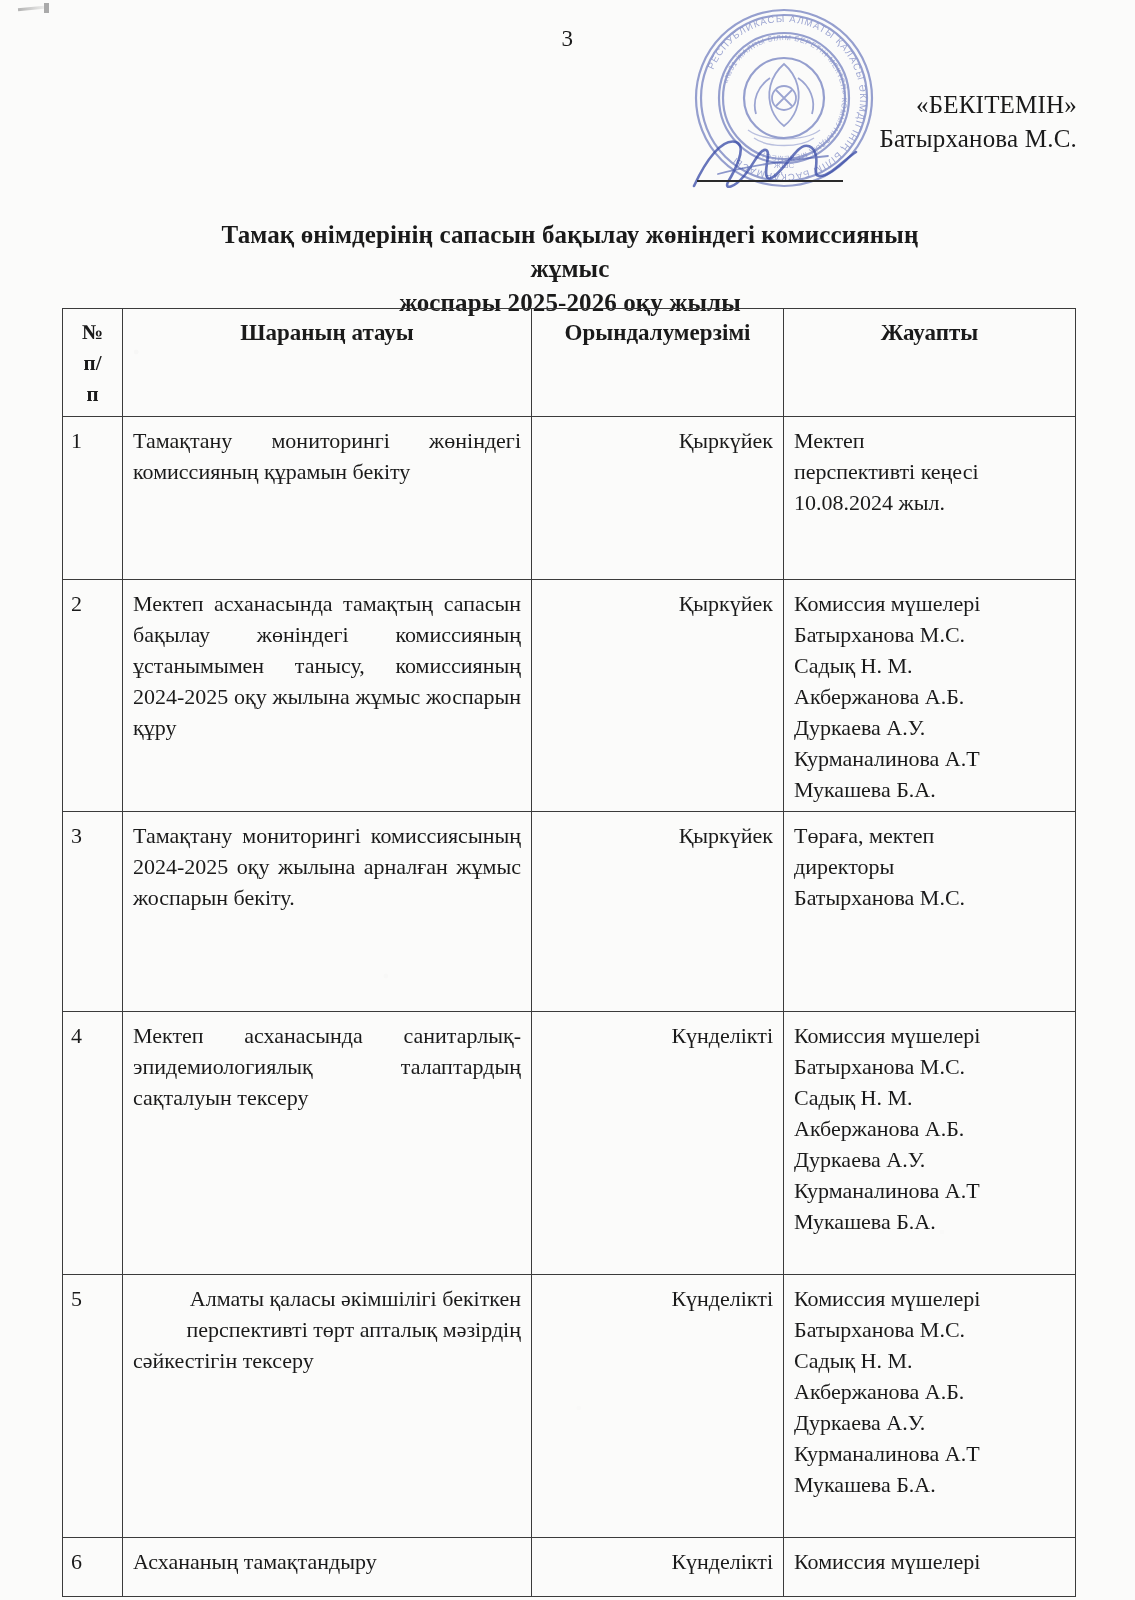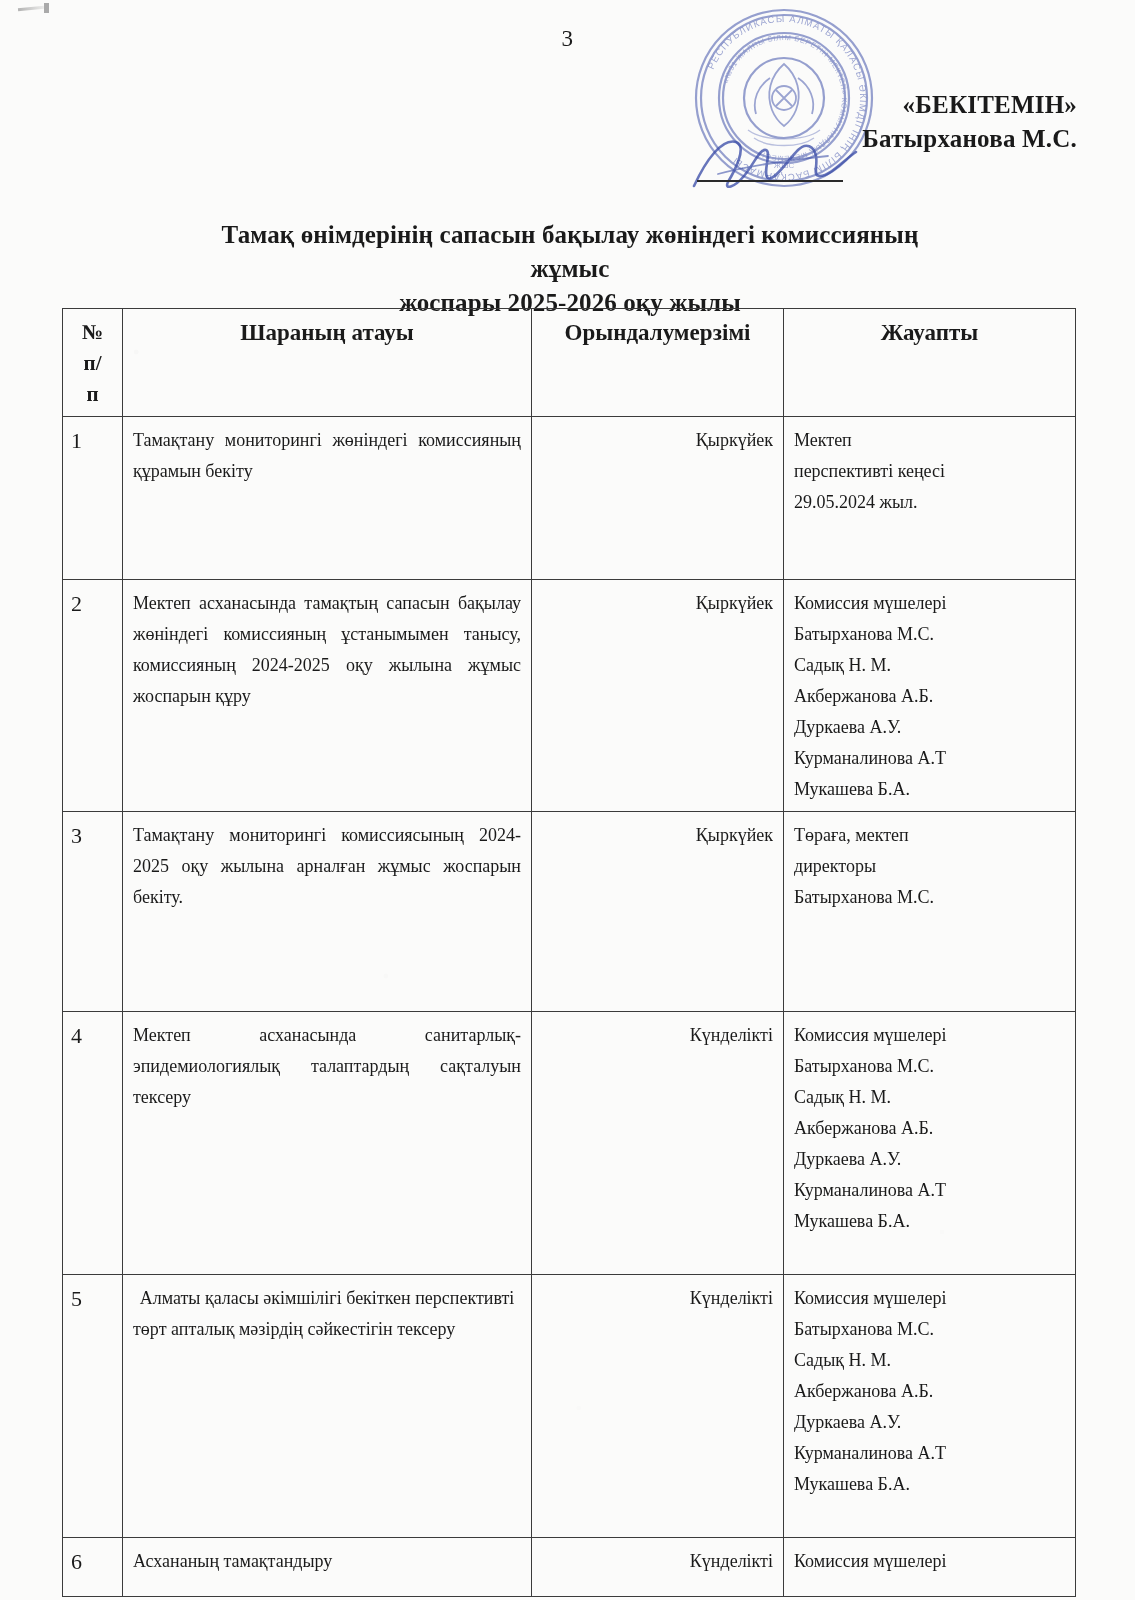--- a/index.html
+++ b/index.html
@@ -71,21 +71,21 @@
     position: absolute;
     right: 58px;
     top: 88px;
     width: 480px;
     text-align: right;
     font-size: 25px;
     line-height: 34px;
     letter-spacing: .2px;
     z-index: 3;
   }
-  .approval div { white-space: nowrap; font-weight: bold; }
+  .approval div { white-space: nowrap; }
 
   .sig-line {
     position: absolute;
     left: 697px;
     top: 180px;
     width: 146px;
     height: 2px;
     background: #2a2a2a;
     z-index: 3;
   }
@@ -134,21 +134,21 @@
     top: 308px;
     width: 1013px;
     border-collapse: collapse;
     table-layout: fixed;
     background: transparent;
   }
   .tbl td, .tbl th {
     border: 1.4px solid #3b3b3b;
     vertical-align: top;
     padding: 8px 10px 6px 10px;
-    font-size: 18px;
+    font-size: 22px;
     line-height: 31px;
   }
   .tbl th {
     text-align: center;
     font-weight: bold;
     font-size: 23px;
     vertical-align: top;
   }
 
   col.c-num  { width: 60px; }
@@ -162,21 +162,21 @@
     padding-top: 8px;
   }
   th.h-num span { display: block; text-align: center; }
 
   td.num {
     text-align: left;
     padding-left: 8px;
     font-size: 22px;
   }
   td.name      { text-align: justify; text-align-last: left; hyphens: none; }
-  td.name.left { text-align: center; }
+  td.name.left { text-align: right; }
   td.term      { text-align: right; }
   td.resp      { text-align: justify; text-align-last: left; }
   td.resp.left { text-align: right; }
 
   .resp-lines div { white-space: nowrap; }
 
   
   tr.r-head td, tr.r-head th { height: 86px; }
   tr.r1 td { height: 148px; }
   tr.r2 td { height: 212px; }
@@ -274,21 +274,21 @@
     </thead>
     <tbody>
         <tr class="r1">
           <td class="num">1</td>
           <td class="name">Тамақтану мониторингі жөніндегі комиссияның құрамын бекіту</td>
           <td class="term">Қыркүйек</td>
           <td class="resp left">
             <div class="resp-lines">
               <div>Мектеп</div>
               <div>перспективті кеңесі</div>
-              <div>29.05.2024 жыл.</div>
+              <div>10.08.2024 жыл.</div>
             </div>
           </td>
         </tr>
         <tr class="r2">
           <td class="num">2</td>
           <td class="name">Мектеп асханасында тамақтың сапасын бақылау жөніндегі комиссияның ұстанымымен танысу, комиссияның 2024-2025 оқу жылына жұмыс жоспарын құру</td>
           <td class="term">Қыркүйек</td>
           <td class="resp left">
             <div class="resp-lines">
               <div>Комиссия мүшелері</div>

